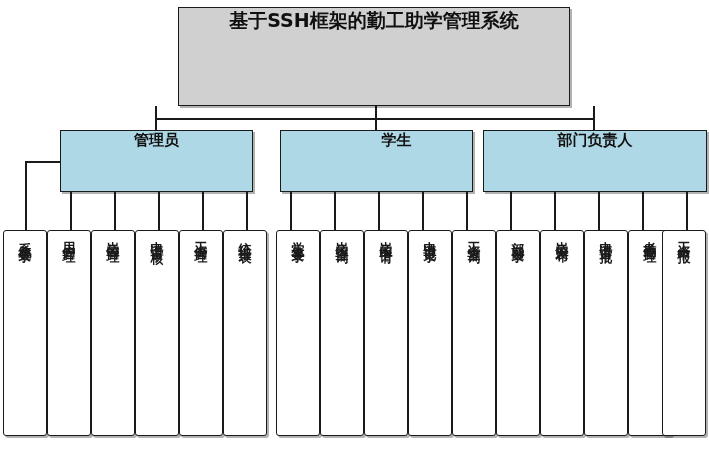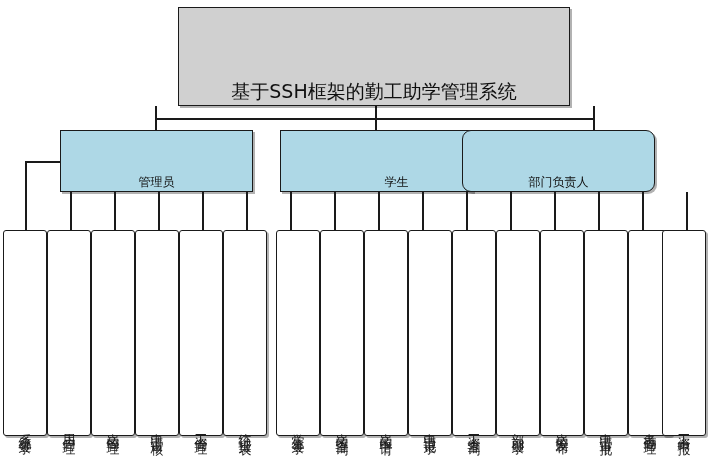--- a/index.html
+++ b/index.html
@@ -25,23 +25,24 @@
   }
   .line.v { width: 2px; }
   .line.h { height: 2px; }
 
   
   .box {
     position: absolute;
     box-sizing: border-box;
     border: 1px solid #1a1a1a;
     display: flex;
-    align-items: flex-end;
+    align-items: flex-start;
     justify-content: center;
     box-shadow: 2px 2px 0 rgba(0,0,0,0.30);
+    font-weight: bold;
   }
 
   
   #root-box {
     left: 178px;
     top: 7px;
     width: 392px;
     height: 99px;
     background: #d0d0d0;
   }
@@ -52,21 +53,21 @@
     white-space: nowrap;
   }
 
   
   .role-box {
     top: 130px;
     height: 62px;
     background: #aed8e6;
   }
   .role-box .label {
-    font-size: 12px;
+    font-size: 15px;
     color: #101010;
     white-space: nowrap;
   }
 
   
   .leaf-box {
     top: 230px;
     width: 44px;
     height: 206px;
     background: #ffffff;
@@ -101,21 +102,21 @@
   </div>
 
   <div class="box role-box" style="left:60px; width:193px;">
     <span class="label">管理员</span>
   </div>
 
   <div class="box role-box" style="left:280px; width:193px;padding-left:40px;">
     <span class="label">学生</span>
   </div>
 
-  <div class="box role-box" style="left:462px; width:193px;border-radius:9px;">
+  <div class="box role-box" style="left:483px; width:224px;">
     <span class="label">部门负责人</span>
   </div>
 
   <div class="line h" style="left:25px; top:161px; width:35px;"></div>
   <div class="line v" style="left:25px; top:161px; height:69px;"></div>
 
   <div class="line v" style="left:70px; top:192px; height:38px;"></div>
   <div class="line v" style="left:114px; top:192px; height:38px;"></div>
   <div class="line v" style="left:158px; top:192px; height:38px;"></div>
   <div class="line v" style="left:202px; top:192px; height:38px;"></div>

